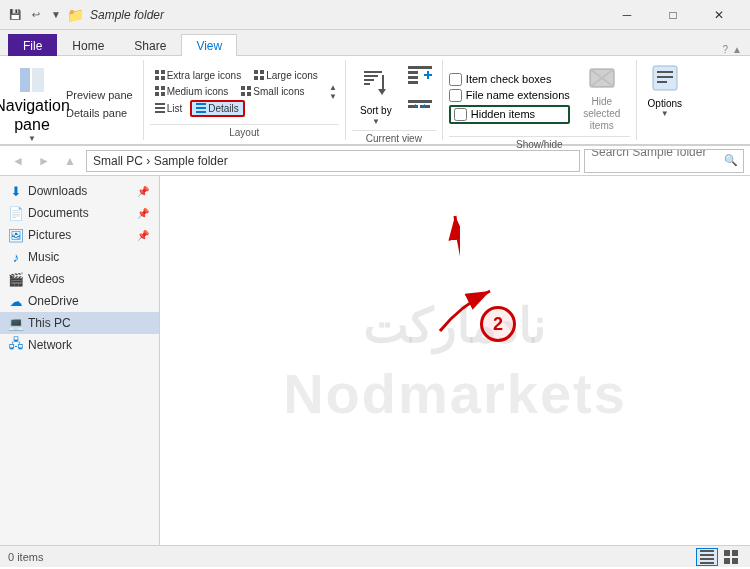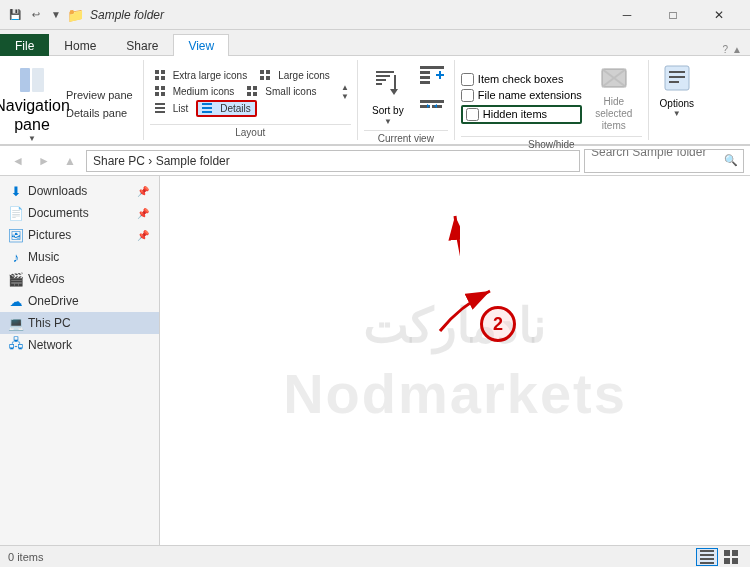--- a/index.html
+++ b/index.html
@@ -34,23 +34,23 @@
       cursor: pointer;
       border: 1px solid transparent;
       border-bottom: none;
       margin-bottom: -1px;
       color: #333;
       height: 22px;
       display: flex;
       align-items: center;
     }
     .ribbon-tab.file {
-      background: #14532d;
+      background: #4c1d95;
       color: white;
-      margin-left: 0;
+      margin-left: 8px;
     }
     .ribbon-tab.active {
       background: white;
       border-color: #d0d0d0;
       color: #0078d4;
     }
 
     
     .ribbon {
       background: white;
@@ -105,21 +105,21 @@
     }
     .layout-item {
       font-size: 10px;
       padding: 1px 4px;
       cursor: pointer;
       color: #333;
       border: 1px solid transparent;
       white-space: nowrap;
       display: flex;
       align-items: center;
-      gap: 8px;
+      gap: 2px;
     }
     .layout-item.selected { background: #cce5ff; border-color: #0078d4; }
 
     .layout-arrow {
       width: 12px;
       height: 40px;
       display: flex;
       align-items: center;
       justify-content: center;
       flex-direction: column;
@@ -541,21 +541,21 @@
     <div class="ribbon-section-label" style="visibility:hidden;">x</div>
   </div>
 </div>
 
 <div class="address-bar">
   <div class="nav-btns">
     <div class="nav-btn disabled">◄</div>
     <div class="nav-btn disabled">►</div>
     <div class="nav-btn disabled">▲</div>
   </div>
-  <div class="address-path">Share PC › Sample folder</div>
+  <div class="address-path">Small PC › Sample folder</div>
   <div style="position:relative;display:flex;align-items:center;">
     <input class="search-box" type="text" placeholder="Search Sample folder" style="">
     <span style="position:absolute;right:6px;color:#888;font-size:11px;">🔍</span>
   </div>
 </div>
 
 <div class="main-area">
 
   <div class="sidebar">
     <div class="sidebar-item">

